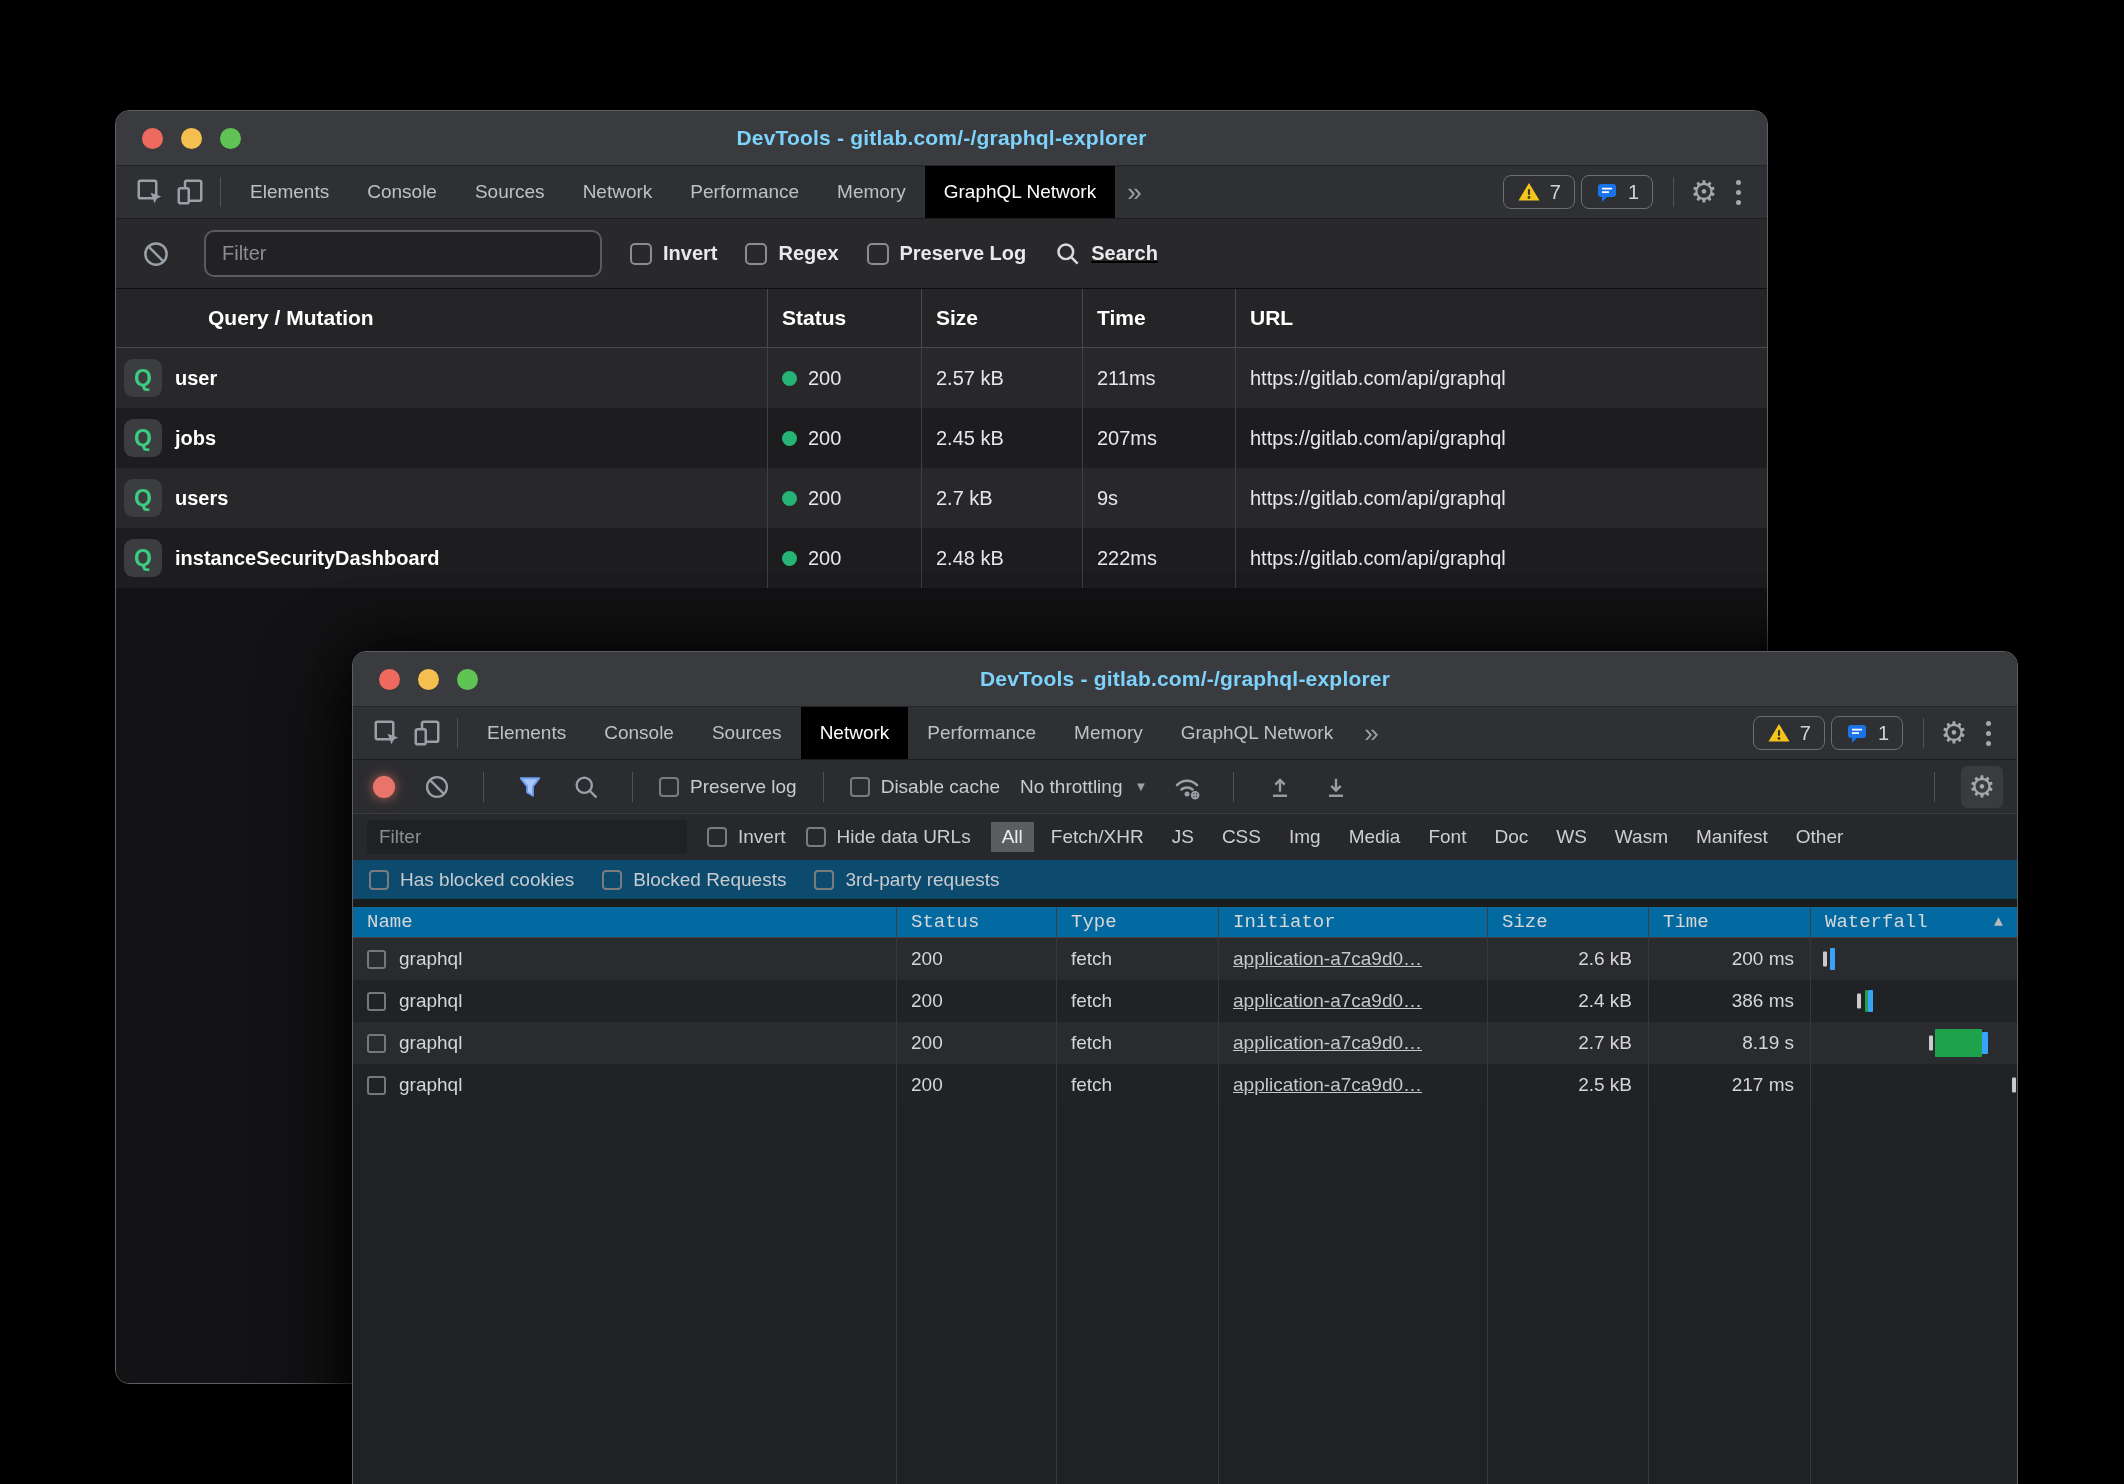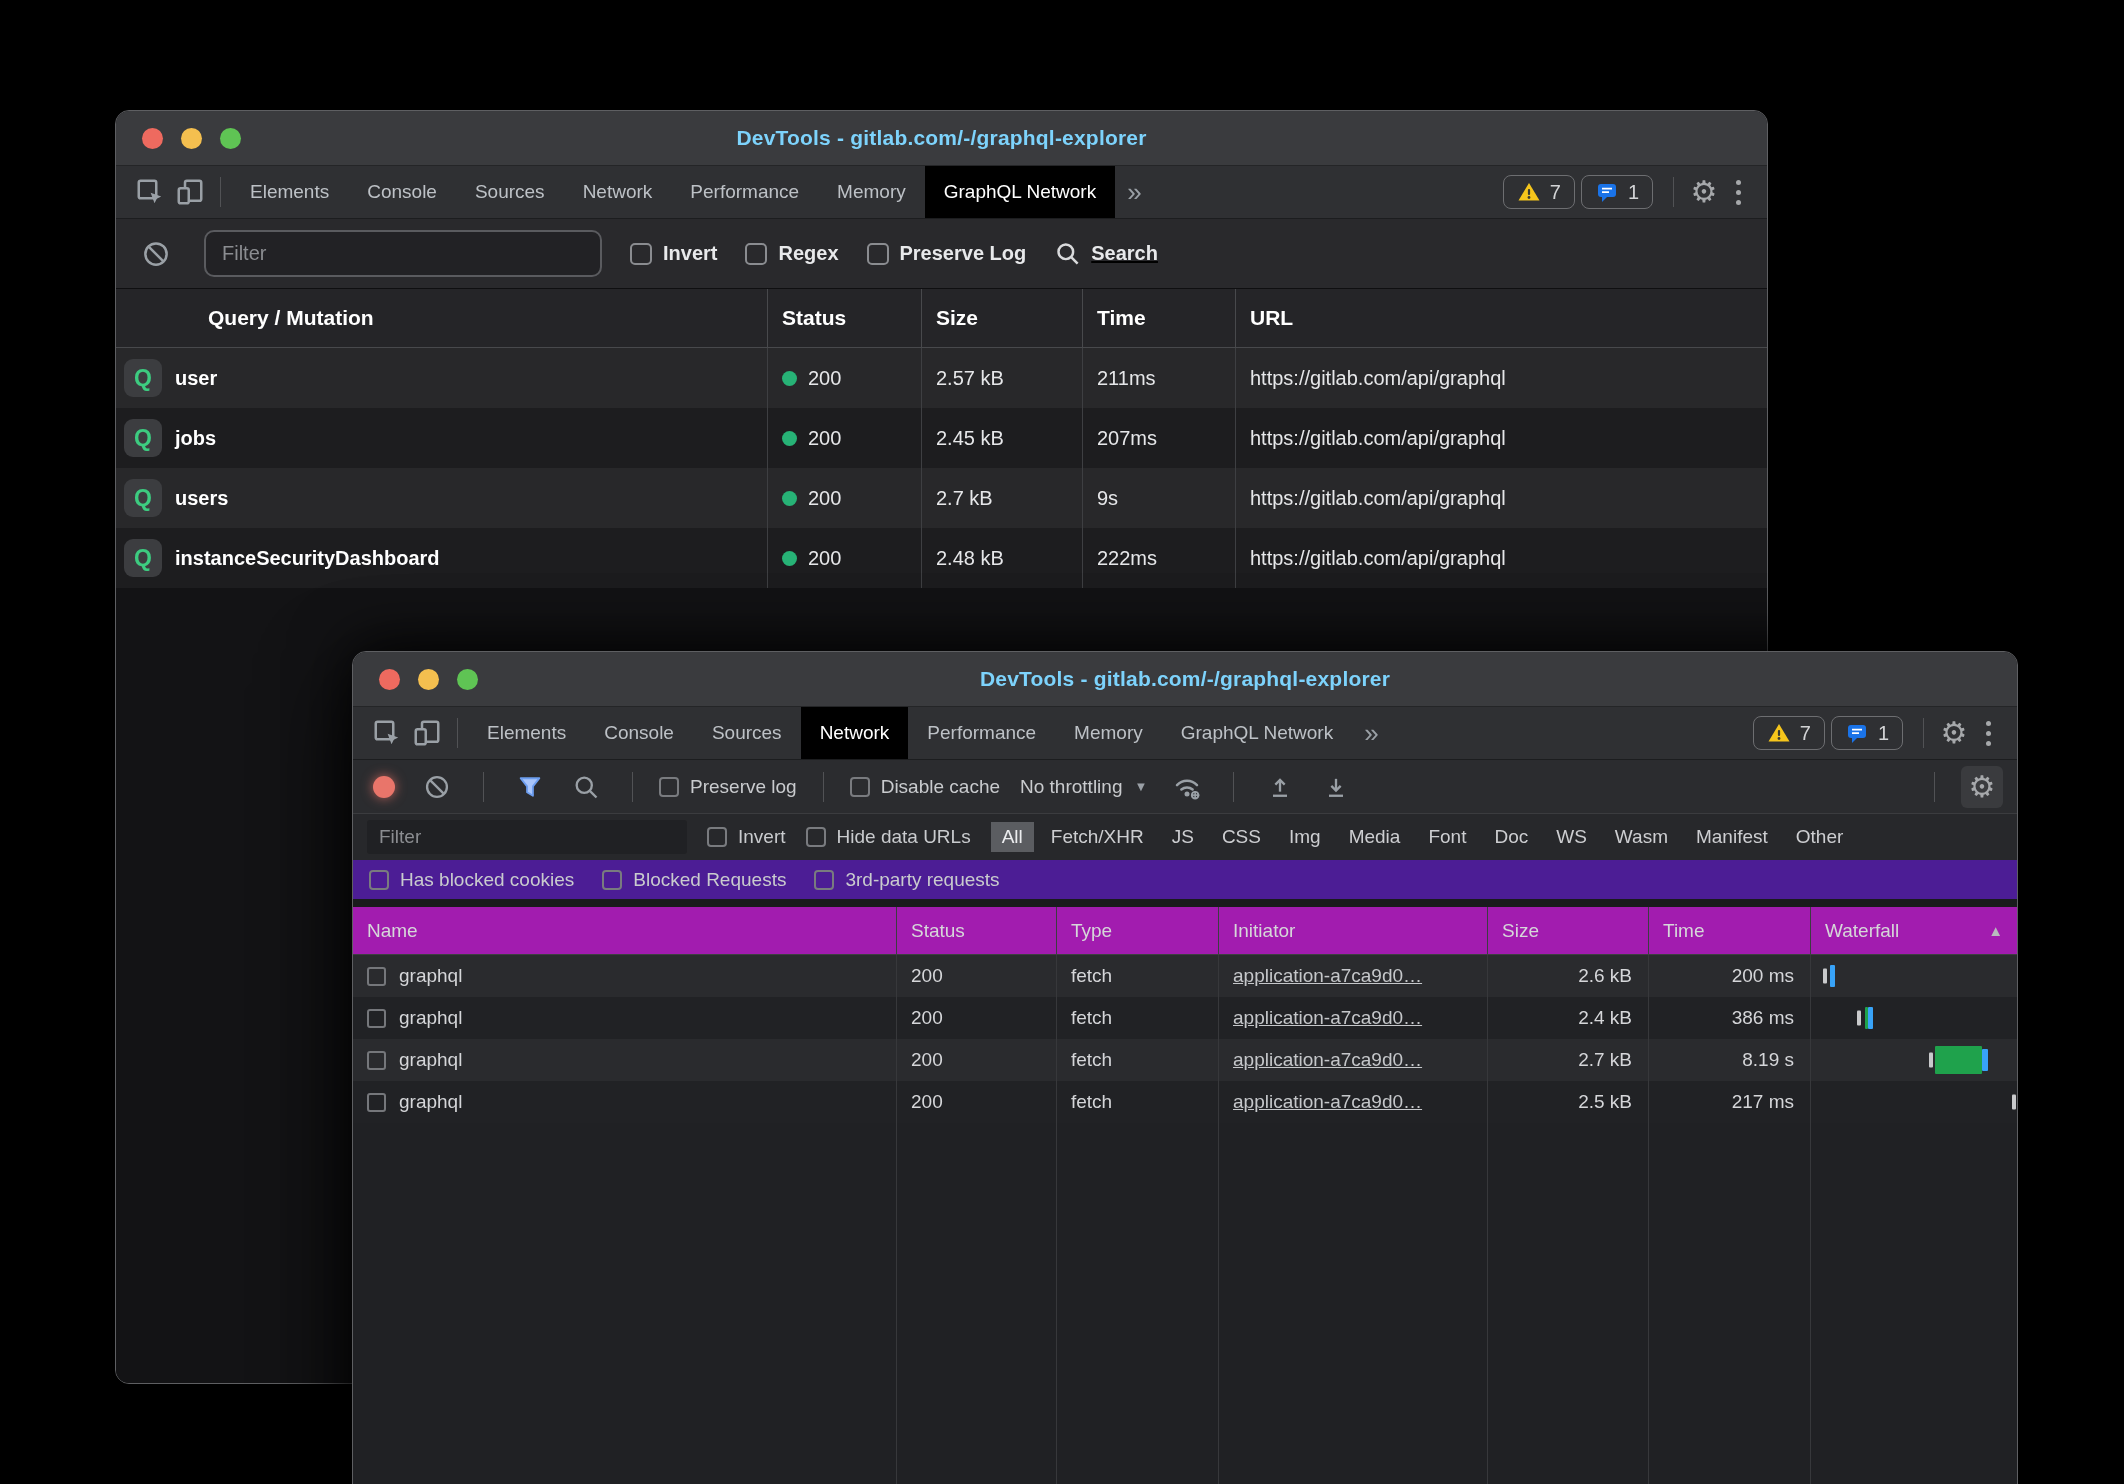--- a/index.html
+++ b/index.html
@@ -81,26 +81,26 @@
   .net-filter-row { height:46px; background:#27282b; display:flex; align-items:center;
                     padding:0 14px; gap:20px; flex:0 0 auto; }
   .net-filter-input { width:320px; height:34px; background:#202124; border:none; border-radius:3px;
                       color:#c8c9cc; font-size:19px; padding:0 12px; outline:none;
                       font-family:"Liberation Sans", sans-serif; }
   .net-filter-input::placeholder { color:#8b8d91; }
   .chips { display:flex; align-items:center; gap:6px; }
   .chip { padding:4px 11px; border-radius:0; color:#cdced1; font-size:19px; white-space:nowrap; }
   .chip.active { background:#5b5d61; color:#ecedef; }
 
-  .net-options-row { height:47px; background:#4c1d95; display:flex; align-items:center;
+  .net-options-row { height:47px; background:#0c4a6e; display:flex; align-items:center;
                      padding:0 16px; gap:28px; border-bottom:8px solid #1a1b1d; flex:0 0 auto; }
 
   .net-header, .net-row, .net-filler { display:grid;
       grid-template-columns:543px 160px 162px 269px 161px 162px 1fr; }
-  .net-header { height:48px; background:#a21caf; border-bottom:1px solid #3e3f42; flex:0 0 auto; }
+  .net-header { height:31px; background:#0369a1; border-bottom:1px solid #3e3f42; flex:0 0 auto;font-family:Liberation Mono, monospace; }
   .net-header > div { display:flex; align-items:center; padding-left:14px; color:#d6d7d9;
                       font-size:19px; border-left:1px solid #3c3d40; }
   .net-header > div:first-child { border-left:none; }
   .net-header .wf-head { justify-content:space-between; padding-right:14px; }
   .sort-glyph { color:#b9bbbe; font-size:15px; }
 
   .net-body { flex:1; display:flex; flex-direction:column; background:#202124; }
   .net-row { height:42px; font-size:19px; color:#d5d6d9; }
   .net-row > div { display:flex; align-items:center; padding-left:14px; border-left:1px solid #37383b; overflow:hidden; }
   .net-row > div:first-child { border-left:none; }

